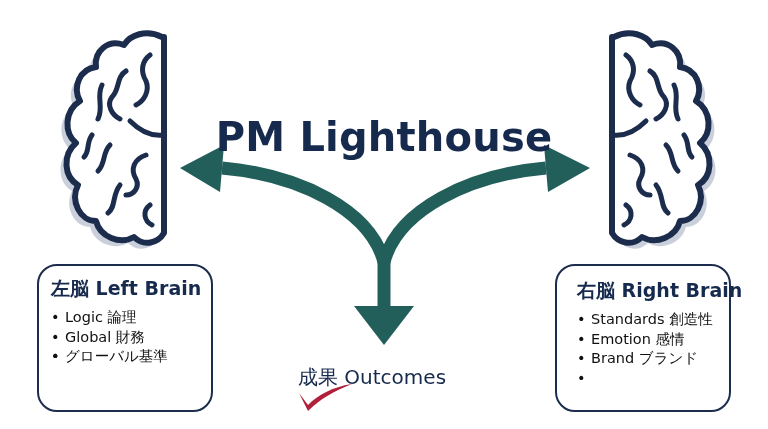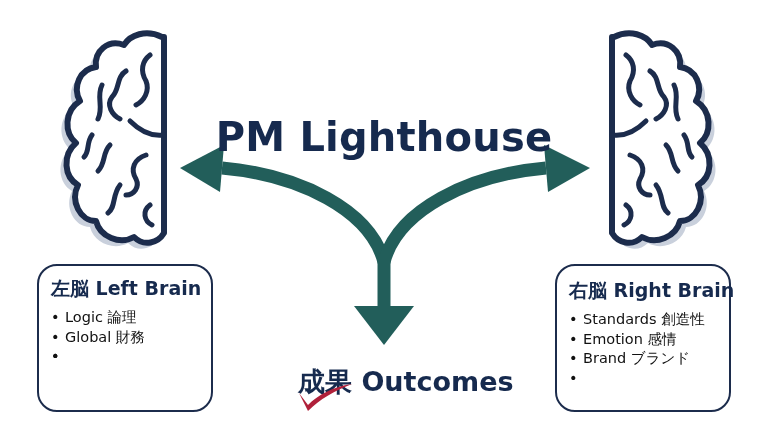--- a/index.html
+++ b/index.html
@@ -8,21 +8,21 @@
   .title { position:absolute; left:0; width:768px; top:114px; text-align:center;
            font-size:40px; font-weight:bold; color:#162a4e; letter-spacing:0.2px; }
   svg.arrows { position:absolute; left:0; top:0; }
   .brain { position:absolute; }
   .box { position:absolute; border:2.5px solid #1c2c4c; border-radius:20px; background:#fff; box-sizing:border-box; }
   .box h2 { margin:0; font-size:19px; font-weight:bold; color:#162a4e; white-space:nowrap; }
   .box ul { margin:6px 0 0 0; padding:0; list-style:none; }
   .box li { font-size:14.5px; line-height:19.5px; color:#111; white-space:nowrap; position:relative; padding-left:14px; }
   .box li .bul { position:absolute; left:0; top:0; }
   .box li .sub { display:block; }
-  .outcome { position:absolute; left:298px; top:364px; font-size:27px; font-weight:bold; color:#162a4e; white-space:nowrap; }
+  .outcome { position:absolute; left:298px; top:364px; font-size:20px; font-weight:normal; color:#162a4e; white-space:nowrap; }
   .check { position:absolute; left:296px; top:381px; }
 </style>
 </head>
 <body>
 
 <svg class="brain" width="130" height="230" viewBox="0 0 130 230" style="left:50px;top:25px;">
   <path d="M112 12 C96 4 80 10 74 20 C58 14 44 26 46 42 C30 44 22 62 30 76 C14 86 14 108 26 118 C12 130 14 152 28 160 C20 176 30 196 46 196 C50 212 70 220 84 212 C94 222 108 218 114 208 Z" fill="#c9d0dc" transform="translate(-6,6)"></path>
   <path d="M112 12 C96 4 80 10 74 20 C58 14 44 26 46 42 C30 44 22 62 30 76 C14 86 14 108 26 118 C12 130 14 152 28 160 C20 176 30 196 46 196 C50 212 70 220 84 212 C94 222 108 218 114 208 L114 12 Z" fill="#fff" stroke="#1c2c4c" stroke-width="6" stroke-linejoin="round"></path>
   <g fill="none" stroke="#1c2c4c" stroke-width="5" stroke-linecap="round">
     <path d="M114 110 C100 112 88 104 80 96"></path>
@@ -67,25 +67,25 @@
 </svg>
 
 <div class="title">PM Lighthouse</div>
 
 <div class="box" style="left:37px;top:264px;width:176px;height:148px;padding:10px 12px;">
   <h2>左脳 Left Brain</h2>
   <ul>
     <li><span class="bul">•</span><span>Logic 論理</span></li>
     <li><span class="bul">•</span><span>Global 財務</span></li>
     <li><span class="bul">•</span></li>
-    <li><span class="bul">•</span></li>
+    <li><span class="bul">•</span><span class="sub">グローバル基準</span></li>
   </ul>
 </div>
 
-<div class="box" style="left:555px;top:264px;width:176px;height:148px;padding:12px 12px;">
+<div class="box" style="left:555px;top:264px;width:176px;height:148px;padding:12px 20px;">
   <h2>右脳 Right Brain</h2>
   <ul>
     <li><span class="bul">•</span><span>Standards 創造性</span></li>
     <li><span class="bul">•</span><span>Emotion 感情</span></li>
     <li><span class="bul">•</span><span>Brand ブランド</span></li>
     <li><span class="bul">•</span></li>
   </ul>
 </div>
 
 <div class="outcome">成果 Outcomes</div>

